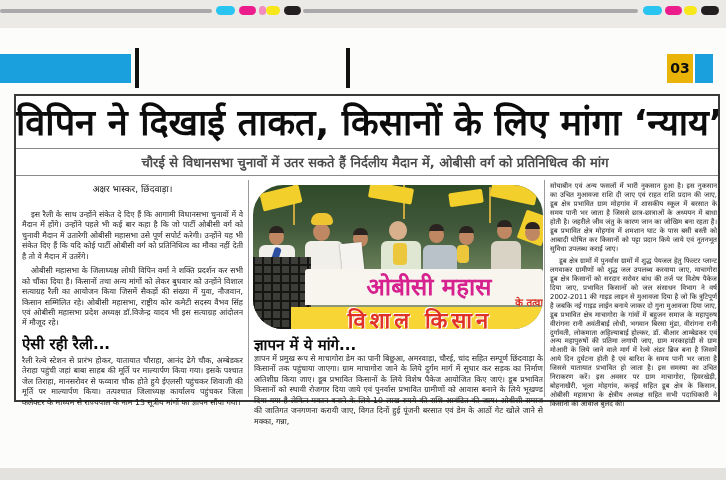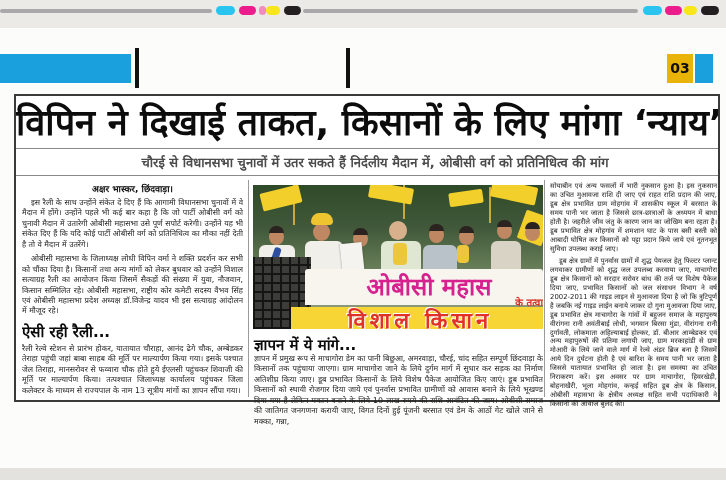--- a/index.html
+++ b/index.html
@@ -38,36 +38,36 @@
   .subhead { position:absolute; left:0; top:54px; width:100%; height:26px;
              text-align:center; font-size:13px; font-weight:bold; color:#4c4c4c;
              line-height:26px; white-space:nowrap; overflow:hidden;
              border-bottom:1px solid #8a8a8a;padding-left:16px; }
 
   .colsep { position:absolute; top:84px; bottom:3px; width:1px; background:#9b9b9b; }
   .sep1 { left:232px; } .sep2 { left:528px; }
 
   .bodytxt { color:#1d1d1d; text-align:justify; }
   .col-left { position:absolute; left:6px; top:86px; width:221px; height:280px; overflow:hidden; }
-  .byline { text-align:center; font-weight:bold; font-size:9px; color:#111; margin-bottom:3px; }
+  .byline { text-align:center; font-weight:normal; font-size:9px; color:#111; margin-bottom:15px; }
   .col-left p { font-size:7.8px; line-height:1.34; margin-bottom:4px; text-indent:9px; }
   .rally-head { font-size:15px; font-weight:bold; color:#0b0b0b; margin:3px 0 3px 0; }
 
   .col-right { position:absolute; left:534px; top:86px; width:167px; height:278px; overflow:hidden; }
   .col-right p { font-size:6.9px; line-height:1.3; margin-bottom:3px; }
   .col-right p.ind { text-indent:9px; }
 
   .caption-head { position:absolute; left:238px; top:238px; width:290px;
                   font-size:15px; font-weight:bold; color:#0b0b0b; }
   .mid-para { position:absolute; left:238px; top:258px; width:289px; height:106px; overflow:hidden;
               font-size:7.8px; line-height:1.34; }
 
   
   .photo { position:absolute; left:237px; top:89px; width:290px; height:144px; overflow:hidden;
-           background:linear-gradient(180deg,#2f4a29 0%,#41593a 30%,#647a55 55%,#8a9778 80%); }
+           background:linear-gradient(180deg,#2f4a29 0%,#41593a 30%,#647a55 55%,#8a9778 80%);border-radius:30px; }
   .flag { position:absolute; background:#f2cf2a; border-radius:2px; }
   .pole { position:absolute; width:1.5px; background:#caa93c; }
   .head { position:absolute; width:15px; height:16px; border-radius:50%; background:#c08862; }
   .turban { position:absolute; width:19px; height:12px; border-radius:9px 9px 4px 4px; background:#eec431; }
   .hair { position:absolute; width:15px; height:7px; border-radius:8px 8px 0 0; background:#2a2320; }
   .scarf { position:absolute; width:14px; height:22px; border-radius:4px; background:#ecc73c; }
   .body-shirt { position:absolute; border-radius:6px 6px 0 0; background:#f1efe9; }
   .sash { position:absolute; width:7px; height:26px; background:#2d4fa0; transform:rotate(18deg); border-radius:3px; }
   .grill { position:absolute; left:0; top:72px; width:58px; height:72px; background:#3c3c38;
            background-image:repeating-linear-gradient(0deg,#151513 0 2px,transparent 2px 9px),

